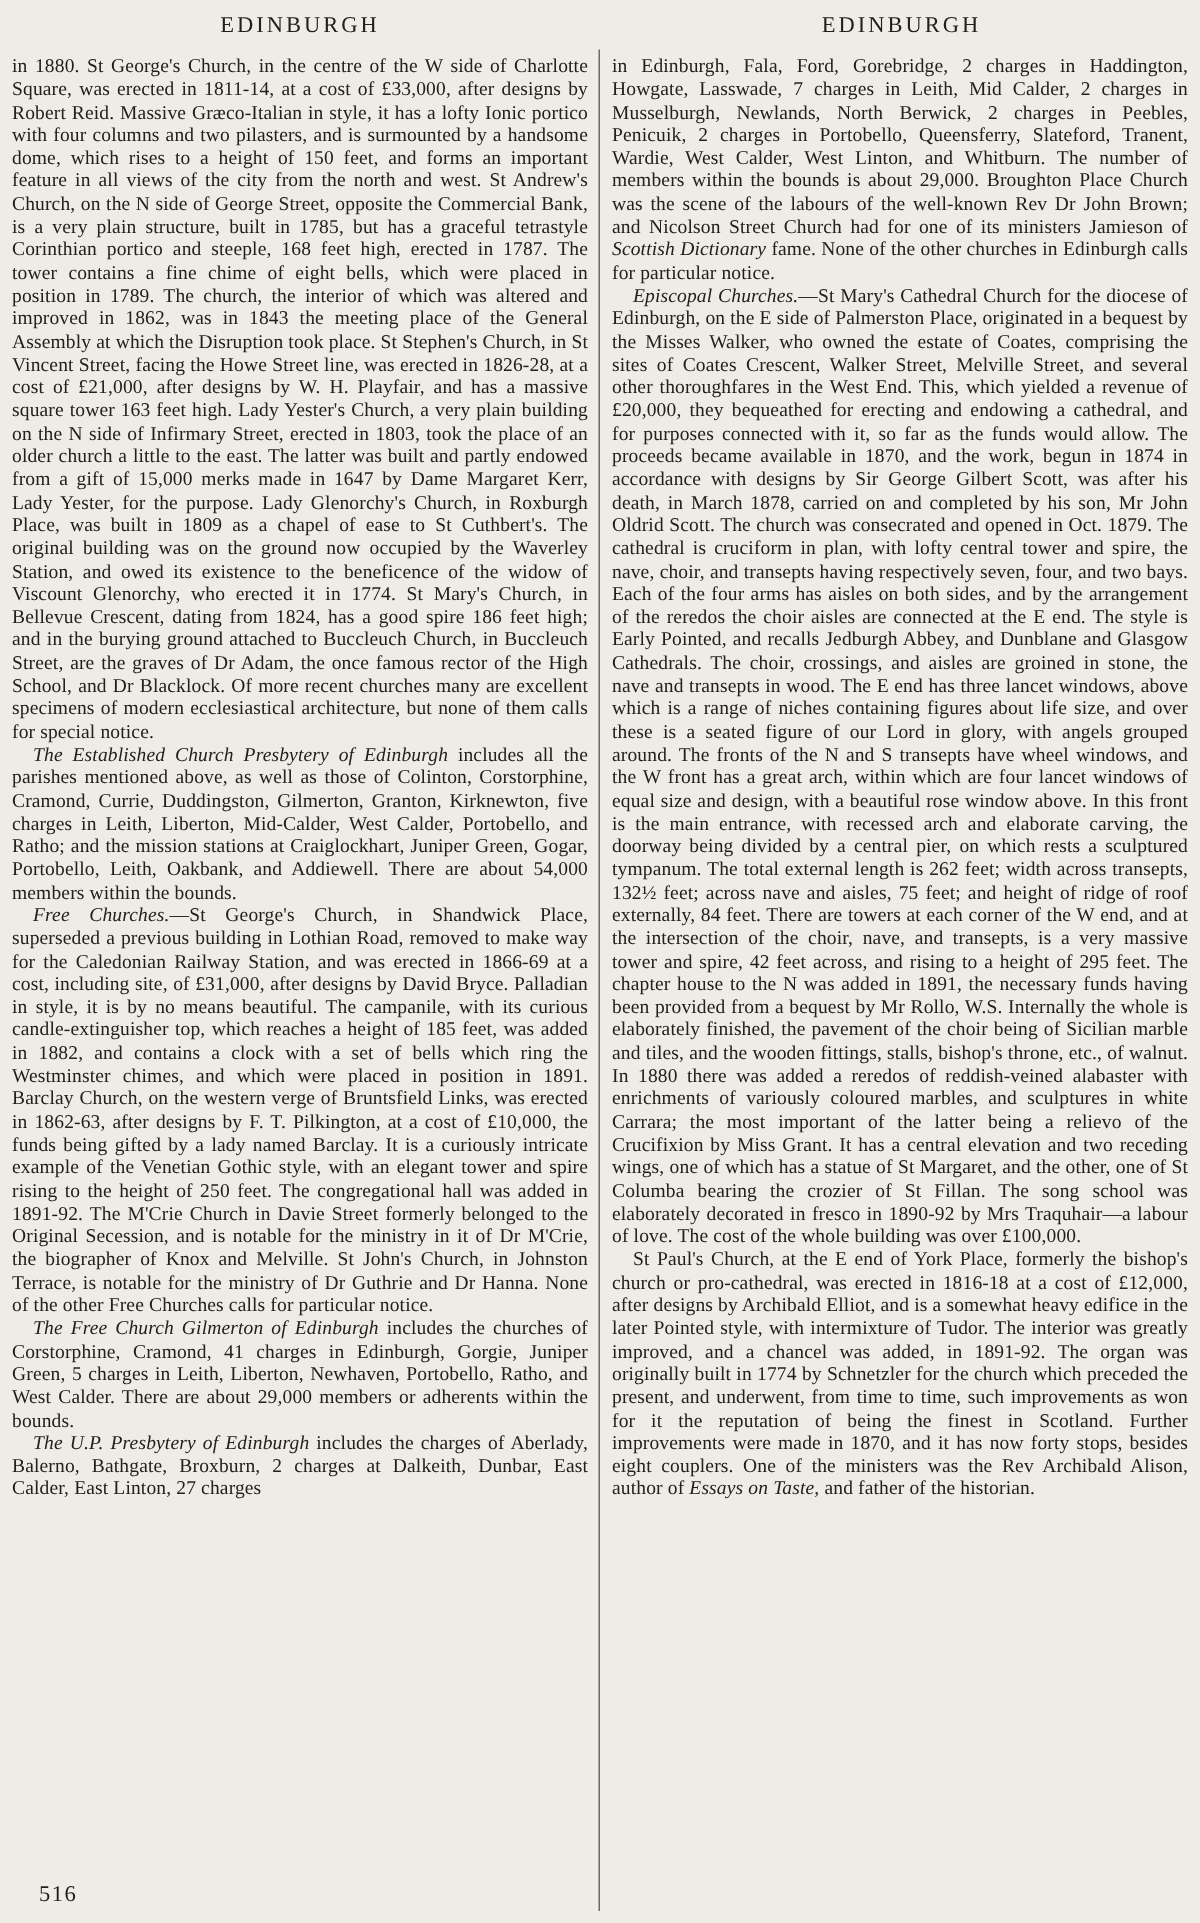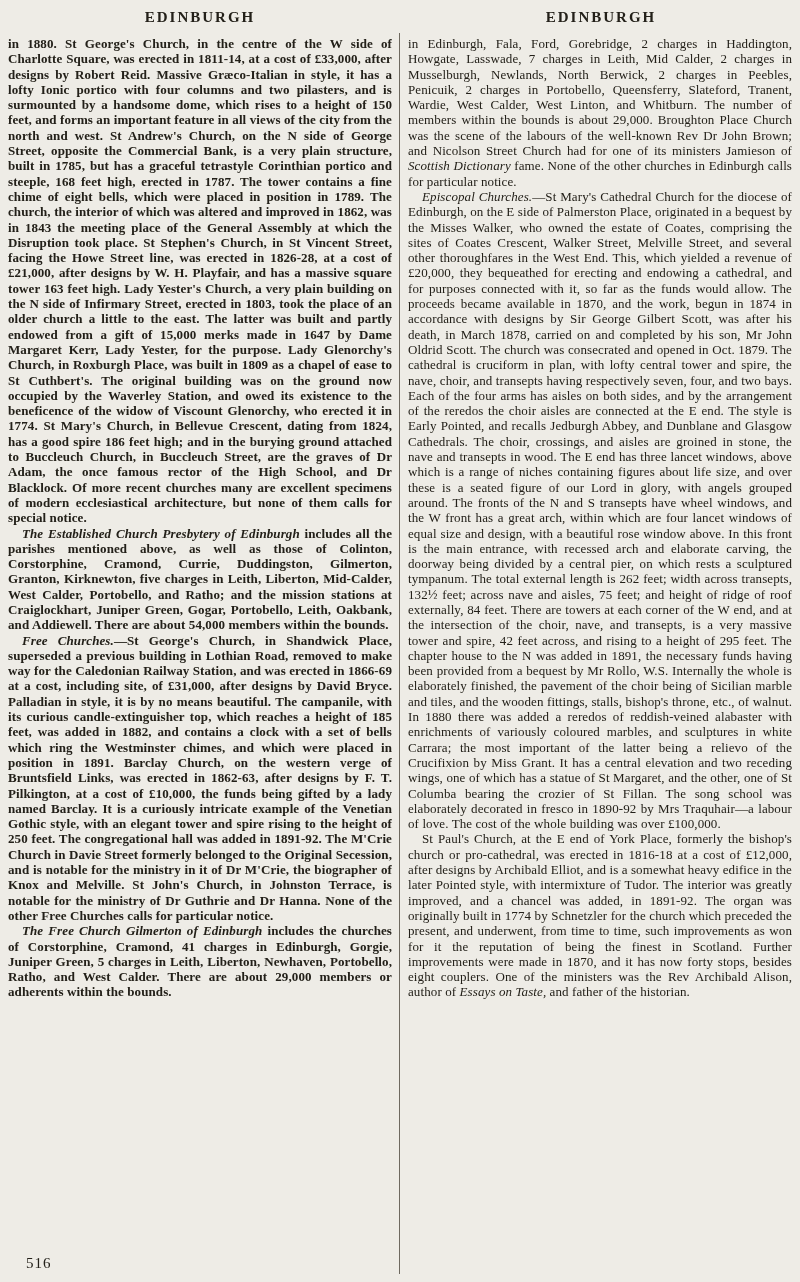--- a/index.html
+++ b/index.html
@@ -8,21 +8,21 @@
     height: 1282px;
     position: relative;
     overflow: hidden;
     background: var(--paper, #eeece6);
     color: var(--ink, #232019);
     font-family: "Liberation Serif", "DejaVu Serif", serif;
   }
   .running-head {
     position: absolute;
     top: 9px;
-    font-weight: bold;
+    font-weight: normal;
     font-size: 15px;
     letter-spacing: 2px;
     text-align: center;
     white-space: nowrap;
   }
   .running-head.left  { left: 8px;   width: 384px; }
   .running-head.right { left: 408px; width: 386px; }
   .column-rule {
     position: absolute;
     left: 399px;
@@ -31,21 +31,21 @@
     width: 1px;
     background: var(--rule, #6e695f);
   }
   .column {
     position: absolute;
     top: 36px;
     font-size: 13px;
     line-height: 15.3px;
     letter-spacing: 0.1px;
   }
-  .left-col  { left: 8px;   width: 384px; font-weight: bold; }
+  .left-col  { left: 8px;   width: 384px; }
   .right-col { left: 408px; width: 384px; }
   .para { margin: 0; text-align: justify; }
   .para.indent { text-indent: 14px; }
   .page-number {
     position: absolute;
     left: 26px;
     bottom: 10px;
     font-size: 15px;
     letter-spacing: 1px;
   }
@@ -58,20 +58,21 @@
   <div class="running-head left">EDINBURGH</div>
   <div class="running-head right">EDINBURGH</div>
 
   <div class="column-rule"></div>
 
   <div class="column left-col">
       <p class="para"><span>in 1880.  St George's Church, in the centre of the W side of Charlotte Square, was erected in 1811-14, at a cost of £33,000, after designs by Robert Reid.  Massive Græco-Italian in style, it has a lofty Ionic portico with four columns and two pilasters, and is surmounted by a handsome dome, which rises to a height of 150 feet, and forms an important feature in all views of the city from the north and west.  St Andrew's Church, on the N side of George Street, opposite the Commercial Bank, is a very plain structure, built in 1785, but has a graceful tetrastyle Corinthian portico and steeple, 168 feet high, erected in 1787.  The tower contains a fine chime of eight bells, which were placed in position in 1789.  The church, the interior of which was altered and improved in 1862, was in 1843 the meeting place of the General Assembly at which the Disruption took place.  St Stephen's Church, in St Vincent Street, facing the Howe Street line, was erected in 1826-28, at a cost of £21,000, after designs by W. H. Playfair, and has a massive square tower 163 feet high.  Lady Yester's Church, a very plain building on the N side of Infirmary Street, erected in 1803, took the place of an older church a little to the east.  The latter was built and partly endowed from a gift of 15,000 merks made in 1647 by Dame Margaret Kerr, Lady Yester, for the purpose.  Lady Glenorchy's Church, in Roxburgh Place, was built in 1809 as a chapel of ease to St Cuthbert's.  The original building was on the ground now occupied by the Waverley Station, and owed its existence to the beneficence of the widow of Viscount Glenorchy, who erected it in 1774.  St Mary's Church, in Bellevue Crescent, dating from 1824, has a good spire 186 feet high; and in the burying ground attached to Buccleuch Church, in Buccleuch Street, are the graves of Dr Adam, the once famous rector of the High School, and Dr Blacklock.  Of more recent churches many are excellent specimens of modern ecclesiastical architecture, but none of them calls for special notice.</span></p>
       <p class="para indent"><i>The Established Church Presbytery of Edinburgh</i><span> includes all the parishes mentioned above, as well as those of Colinton, Corstorphine, Cramond, Currie, Duddingston, Gilmerton, Granton, Kirknewton, five charges in Leith, Liberton, Mid-Calder, West Calder, Portobello, and Ratho; and the mission stations at Craiglockhart, Juniper Green, Gogar, Portobello, Leith, Oakbank, and Addiewell.  There are about 54,000 members within the bounds.</span></p>
       <p class="para indent"><i>Free Churches.</i><span>—St George's Church, in Shandwick Place, superseded a previous building in Lothian Road, removed to make way for the Caledonian Railway Station, and was erected in 1866-69 at a cost, including site, of £31,000, after designs by David Bryce.  Palladian in style, it is by no means beautiful.  The campanile, with its curious candle-extinguisher top, which reaches a height of 185 feet, was added in 1882, and contains a clock with a set of bells which ring the Westminster chimes, and which were placed in position in 1891.  Barclay Church, on the western verge of Bruntsfield Links, was erected in 1862-63, after designs by F. T. Pilkington, at a cost of £10,000, the funds being gifted by a lady named Barclay.  It is a curiously intricate example of the Venetian Gothic style, with an elegant tower and spire rising to the height of 250 feet.  The congregational hall was added in 1891-92.  The M'Crie Church in Davie Street formerly belonged to the Original Secession, and is notable for the ministry in it of Dr M'Crie, the biographer of Knox and Melville.  St John's Church, in Johnston Terrace, is notable for the ministry of Dr Guthrie and Dr Hanna.  None of the other Free Churches calls for particular notice.</span></p>
       <p class="para indent"><i>The Free Church Gilmerton of Edinburgh</i><span> includes the churches of Corstorphine, Cramond, 41 charges in Edinburgh, Gorgie, Juniper Green, 5 charges in Leith, Liberton, Newhaven, Portobello, Ratho, and West Calder.  There are about 29,000 members or adherents within the bounds.</span></p>
+      <p class="para indent"><i>The U.P. Presbytery of Edinburgh</i><span> includes the charges of Aberlady, Balerno, Bathgate, Broxburn, 2 charges at Dalkeith, Dunbar, East Calder, East Linton, 27 charges</span></p>
     </div>
 
   <div class="column right-col">
       <p class="para"><span>in Edinburgh, Fala, Ford, Gorebridge, 2 charges in Haddington, Howgate, Lasswade, 7 charges in Leith, Mid Calder, 2 charges in Musselburgh, Newlands, North Berwick, 2 charges in Peebles, Penicuik, 2 charges in Portobello, Queensferry, Slateford, Tranent, Wardie, West Calder, West Linton, and Whitburn.  The number of members within the bounds is about 29,000.  Broughton Place Church was the scene of the labours of the well-known Rev Dr John Brown; and Nicolson Street Church had for one of its ministers Jamieson of </span><i>Scottish Dictionary</i><span> fame.  None of the other churches in Edinburgh calls for particular notice.</span></p>
       <p class="para indent"><i>Episcopal Churches.</i><span>—St Mary's Cathedral Church for the diocese of Edinburgh, on the E side of Palmerston Place, originated in a bequest by the Misses Walker, who owned the estate of Coates, comprising the sites of Coates Crescent, Walker Street, Melville Street, and several other thoroughfares in the West End.  This, which yielded a revenue of £20,000, they bequeathed for erecting and endowing a cathedral, and for purposes connected with it, so far as the funds would allow.  The proceeds became available in 1870, and the work, begun in 1874 in accordance with designs by Sir George Gilbert Scott, was after his death, in March 1878, carried on and completed by his son, Mr John Oldrid Scott.  The church was consecrated and opened in Oct. 1879.  The cathedral is cruciform in plan, with lofty central tower and spire, the nave, choir, and transepts having respectively seven, four, and two bays.  Each of the four arms has aisles on both sides, and by the arrangement of the reredos the choir aisles are connected at the E end.  The style is Early Pointed, and recalls Jedburgh Abbey, and Dunblane and Glasgow Cathedrals.  The choir, crossings, and aisles are groined in stone, the nave and transepts in wood.  The E end has three lancet windows, above which is a range of niches containing figures about life size, and over these is a seated figure of our Lord in glory, with angels grouped around.  The fronts of the N and S transepts have wheel windows, and the W front has a great arch, within which are four lancet windows of equal size and design, with a beautiful rose window above.  In this front is the main entrance, with recessed arch and elaborate carving, the doorway being divided by a central pier, on which rests a sculptured tympanum.  The total external length is 262 feet; width across transepts, 132½ feet; across nave and aisles, 75 feet; and height of ridge of roof externally, 84 feet.  There are towers at each corner of the W end, and at the intersection of the choir, nave, and transepts, is a very massive tower and spire, 42 feet across, and rising to a height of 295 feet.  The chapter house to the N was added in 1891, the necessary funds having been provided from a bequest by Mr Rollo, W.S.  Internally the whole is elaborately finished, the pavement of the choir being of Sicilian marble and tiles, and the wooden fittings, stalls, bishop's throne, etc., of walnut.  In 1880 there was added a reredos of reddish-veined alabaster with enrichments of variously coloured marbles, and sculptures in white Carrara; the most important of the latter being a relievo of the Crucifixion by Miss Grant.  It has a central elevation and two receding wings, one of which has a statue of St Margaret, and the other, one of St Columba bearing the crozier of St Fillan.  The song school was elaborately decorated in fresco in 1890-92 by Mrs Traquhair—a labour of love.  The cost of the whole building was over £100,000.</span></p>
       <p class="para indent"><span>St Paul's Church, at the E end of York Place, formerly the bishop's church or pro-cathedral, was erected in 1816-18 at a cost of £12,000, after designs by Archibald Elliot, and is a somewhat heavy edifice in the later Pointed style, with intermixture of Tudor.  The interior was greatly improved, and a chancel was added, in 1891-92.  The organ was originally built in 1774 by Schnetzler for the church which preceded the present, and underwent, from time to time, such improvements as won for it the reputation of being the finest in Scotland.  Further improvements were made in 1870, and it has now forty stops, besides eight couplers.  One of the ministers was the Rev Archibald Alison, author of </span><i>Essays on Taste,</i><span> and father of the historian.</span></p>
     </div>
 
   <div class="page-number">516</div>
 </div>

